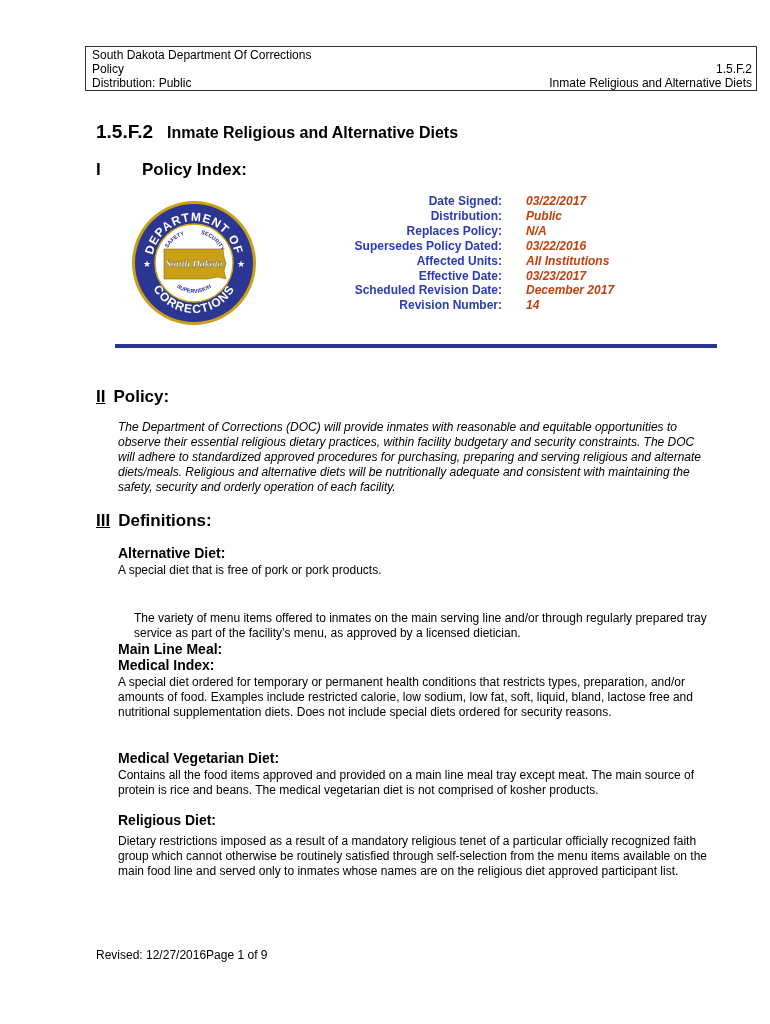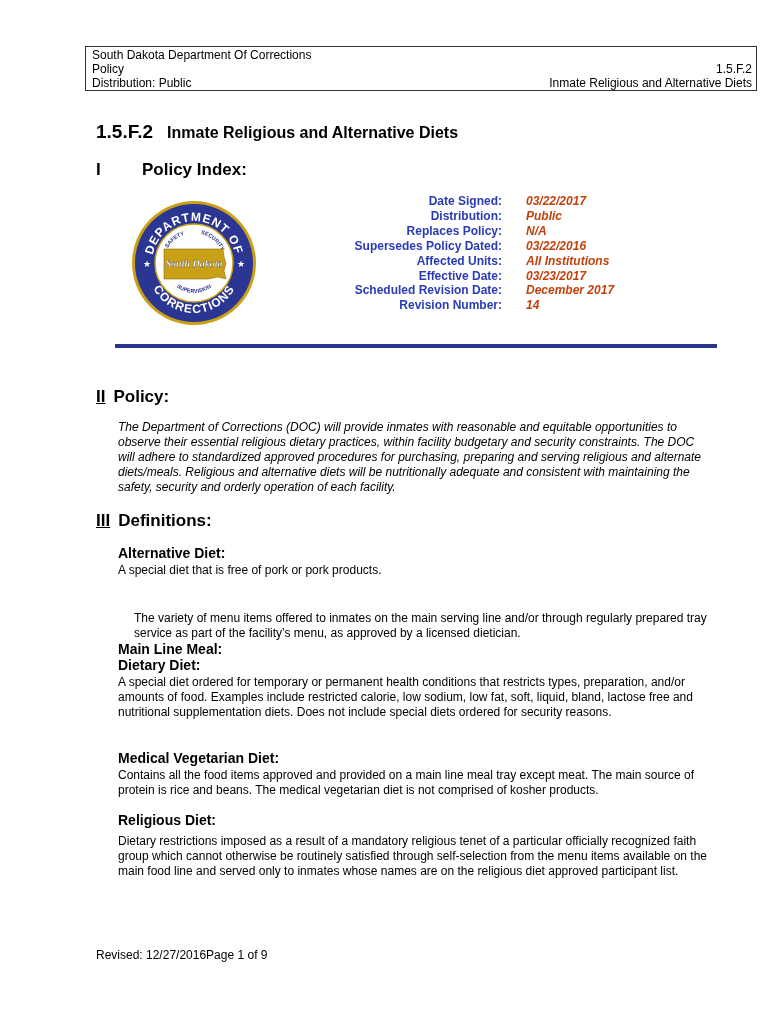--- a/index.html
+++ b/index.html
@@ -140,21 +140,21 @@
   <div class="sec-h" style="top:511px;">
     <span class="roman">III</span><span>Definitions:</span>
   </div>
 
   <div class="def-term" style="top:545px;">Alternative Diet:</div>
   <div class="def-body" style="top:563px;">A special diet that is free of pork or pork products.</div>
 
   <div class="def-term" style="top:621px;margin-top:20px;">Main Line Meal:</div>
   <div class="def-body" style="top:611px;margin-left:16px;">The variety of menu items offered to inmates on the main serving line and/or through regularly prepared tray service as part of the facility’s menu, as approved by a licensed dietician.</div>
 
-  <div class="def-term" style="top:657px;">Dietary Diet:</div>
+  <div class="def-term" style="top:657px;">Medical Index:</div>
   <div class="def-body" style="top:675px;">A special diet ordered for temporary or permanent health conditions that restricts types, preparation, and/or amounts of food.  Examples include restricted calorie, low sodium, low fat, soft, liquid, bland, lactose free and nutritional supplementation diets. Does not include special diets ordered for security reasons.</div>
 
   <div class="def-term" style="top:750px;">Medical Vegetarian Diet:</div>
   <div class="def-body" style="top:768px;">Contains all the food items approved and provided on a main line meal tray except meat.  The main source of protein is rice and beans.  The medical vegetarian diet is not comprised of kosher products.</div>
 
   <div class="def-term" style="top:812px;">Religious Diet:</div>
   <div class="def-body" style="top:834px;">Dietary restrictions imposed as a result of a mandatory religious tenet of a particular officially recognized faith group which cannot otherwise be routinely satisfied through self-selection from the menu items available on the main food line and served only to inmates whose names are on the religious diet approved participant list.</div>
 
   <div class="footer">
     <span>Revised:  12/27/2016</span>

